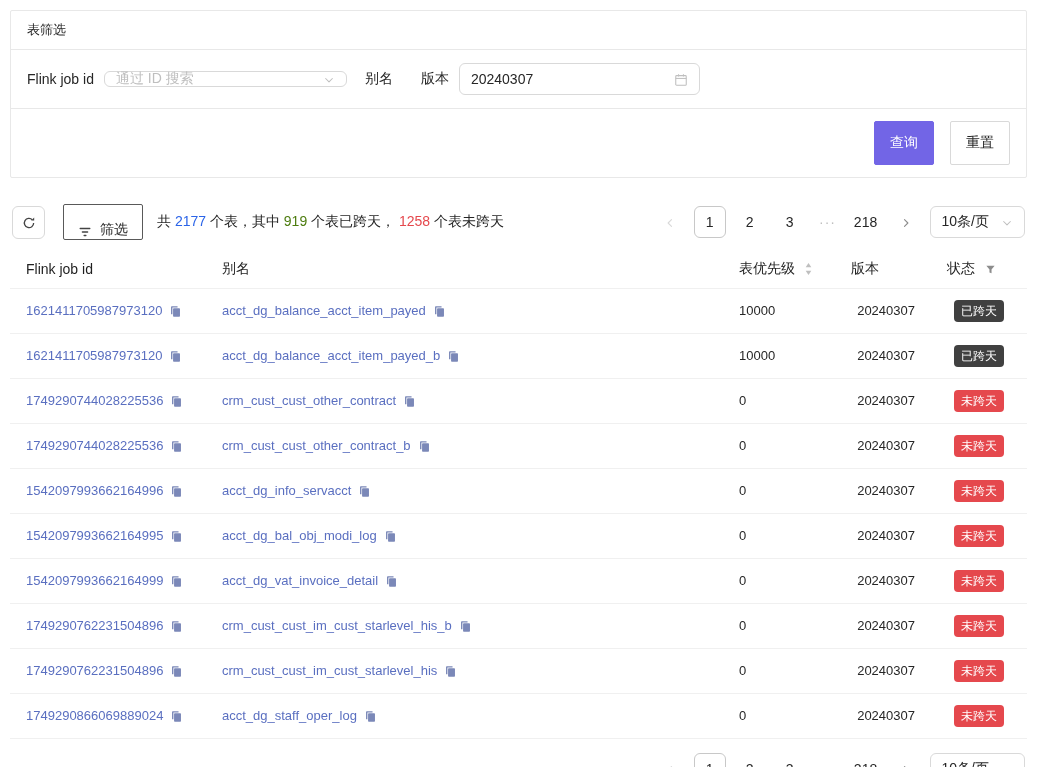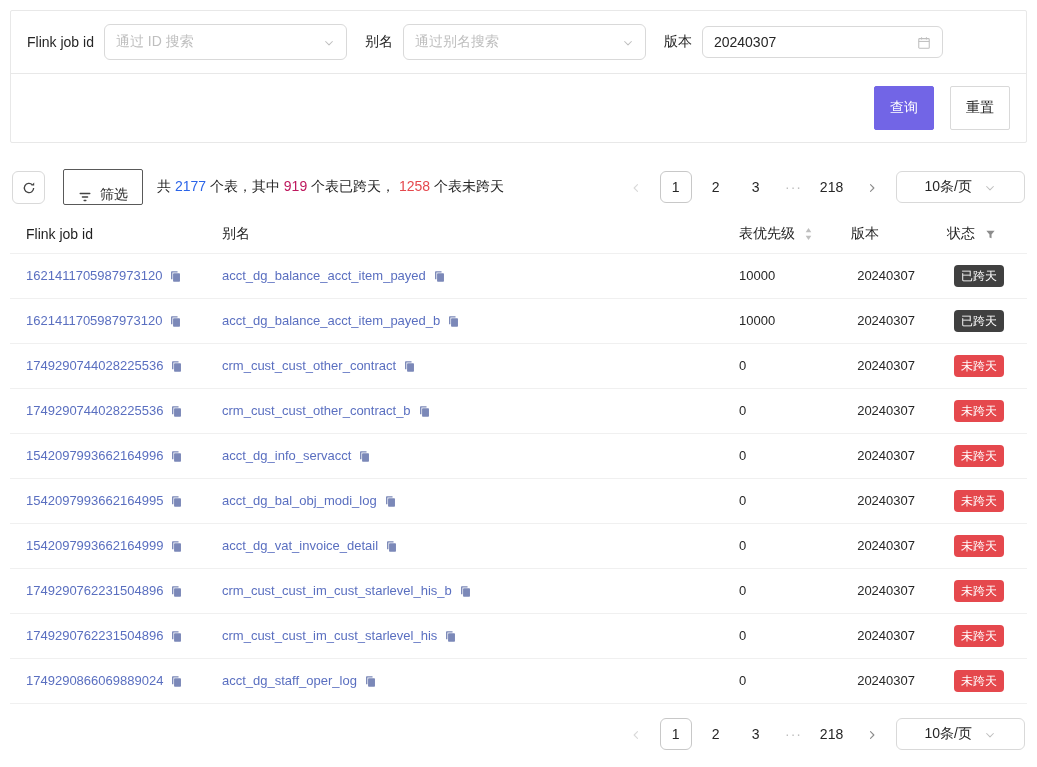--- a/index.html
+++ b/index.html
@@ -12,21 +12,21 @@
   .page { padding:10px; }
   .ic { display:inline-block; vertical-align:middle; }
 
   
   .filter-card { border:1px solid #e8e8e8; border-radius:2px; background:#fff; }
   .card-header { padding:10px 16px; border-bottom:1px solid #e8e8e8; font-size:13px; color:#262626; }
   .card-filters { display:flex; align-items:center; padding:13px 16px; border-bottom:1px solid #e8e8e8; }
   .field { display:flex; align-items:center; }
   .field + .field { margin-left:18px; }
   .field-label { margin-right:10px; white-space:nowrap; color:#262626; }
-  .select { width:243px; height:36px; border:1px solid #d9d9d9; border-radius:6px;
+  .select { width:243px; height:16px; border:1px solid #d9d9d9; border-radius:6px;
     display:flex; align-items:center; justify-content:space-between; padding:0 11px;
     background:#fff; cursor:pointer; }
   .select .ph { color:#bfbfbf; font-size:14px; overflow:hidden; white-space:nowrap; }
   .chev { color:#bfbfbf; } .chev .ic { width:12px; height:12px; }
   .date-input { width:241px; height:32px; border:1px solid #d9d9d9; border-radius:6px;
     display:flex; align-items:center; padding:0 11px; background:#fff; }
   .date-input input { border:none; outline:none; flex:1; font-size:14px; color:#262626;
     font-family:inherit; background:transparent; }
   .cal { color:#bfbfbf; } .cal .ic { width:14px; height:14px; }
   .card-actions { display:flex; justify-content:flex-end; gap:16px; padding:12px 16px; }
@@ -39,35 +39,35 @@
   .icon-btn { width:33px; height:33px; border:1px solid #d9d9d9; border-radius:6px; background:#fff;
     display:flex; align-items:center; justify-content:center; color:#434343; cursor:pointer; }
   .icon-btn .ic { width:14px; height:14px; }
   .filter-btn { height:36px; margin-left:18px; padding:0 14px; border:1px solid #595959; border-radius:2px;
     background:#fff; display:flex; align-items:flex-end; gap:8px; font-size:14px; color:#262626;
     cursor:pointer; font-family:inherit; }
   .filter-btn .ic { width:14px; height:14px; color:#434343; }
   .summary { margin-left:14px; font-size:14px; color:#262626; white-space:nowrap; }
   .summary .num { font-weight:400; }
   .num-total { color:#2b64e8; }
-  .num-crossed { color:#be185d; }
+  .num-crossed { color:#4d7c0f; }
   .num-uncrossed { color:#e5484d; }
   .toolbar .pagination { margin-left:auto; }
 
   
   .pagination { display:flex; align-items:center; gap:8px; }
   .page-btn { min-width:32px; height:32px; border:1px solid transparent; background:transparent; border-radius:6px;
     font-size:14px; color:#262626; cursor:pointer; display:flex; align-items:center; justify-content:center;
     font-family:inherit; }
   .page-btn.active { border-color:#c8c8c8; background:#fff; }
   .page-btn.nav { color:#8c8c8c; } .page-btn.nav .ic { width:12px; height:12px; }
   .page-btn.nav.disabled { color:#d9d9d9; cursor:default; }
   .page-ellipsis { min-width:28px; text-align:center; color:#bfbfbf; letter-spacing:1px; cursor:pointer; }
   .size-select { height:32px; border:1px solid #d9d9d9; border-radius:6px; display:flex; align-items:center;
-    gap:12px; padding:0 28px; background:#fff; cursor:pointer; font-size:14px; color:#262626; }
+    gap:12px; padding:0 11px; background:#fff; cursor:pointer; font-size:14px; color:#262626; }
   .bottom-pagination { display:flex; justify-content:flex-end; margin:14px 2px 0 0; }
 
   
   table.grid { width:100%; border-collapse:collapse; margin-top:2px; }
   table.grid th { font-weight:400; font-size:14px; color:#1f1f1f; text-align:left;
     padding:8px 16px; height:38px; border-bottom:1px solid #f0f0f0; white-space:nowrap; }
   table.grid td { font-size:13px; color:#262626; padding:8px 16px; height:45px;
     border-bottom:1px solid #f0f0f0; white-space:nowrap; }
   .col-id { width:196px; }
   .col-priority { width:112px; text-align:left; }
@@ -120,40 +120,35 @@
   </symbol>
   <symbol id="i-sort" viewBox="0 0 10 16">
     <path d="M5 1.2L8.2 6H1.8z" fill="currentColor"></path>
     <path d="M5 14.8L1.8 10h6.4z" fill="currentColor"></path>
   </symbol>
 </svg>
 
 <div class="page">
 
   <section class="filter-card">
+    <div class="card-header">表筛选</div>
 
     <div class="card-filters">
       <div class="field">
         <span class="field-label">Flink job id</span>
         <div class="select">
           <span class="ph">通过 ID 搜索</span>
           <span class="chev"><svg class="ic">
                 <use href="#i-chevron-down"></use>
               </svg></span>
         </div>
       </div>
 
       <div class="field">
         <span class="field-label">别名</span>
-        <div class="select">
-          <span class="ph">通过别名搜索</span>
-          <span class="chev"><svg class="ic">
-                <use href="#i-chevron-down"></use>
-              </svg></span>
-        </div>
       </div>
 
       <div class="field">
         <span class="field-label">版本</span>
         <div class="date-input">
           <input value="20240307" style="">
           <span class="cal"><svg class="ic">
                 <use href="#i-calendar"></use>
               </svg></span>
         </div>

